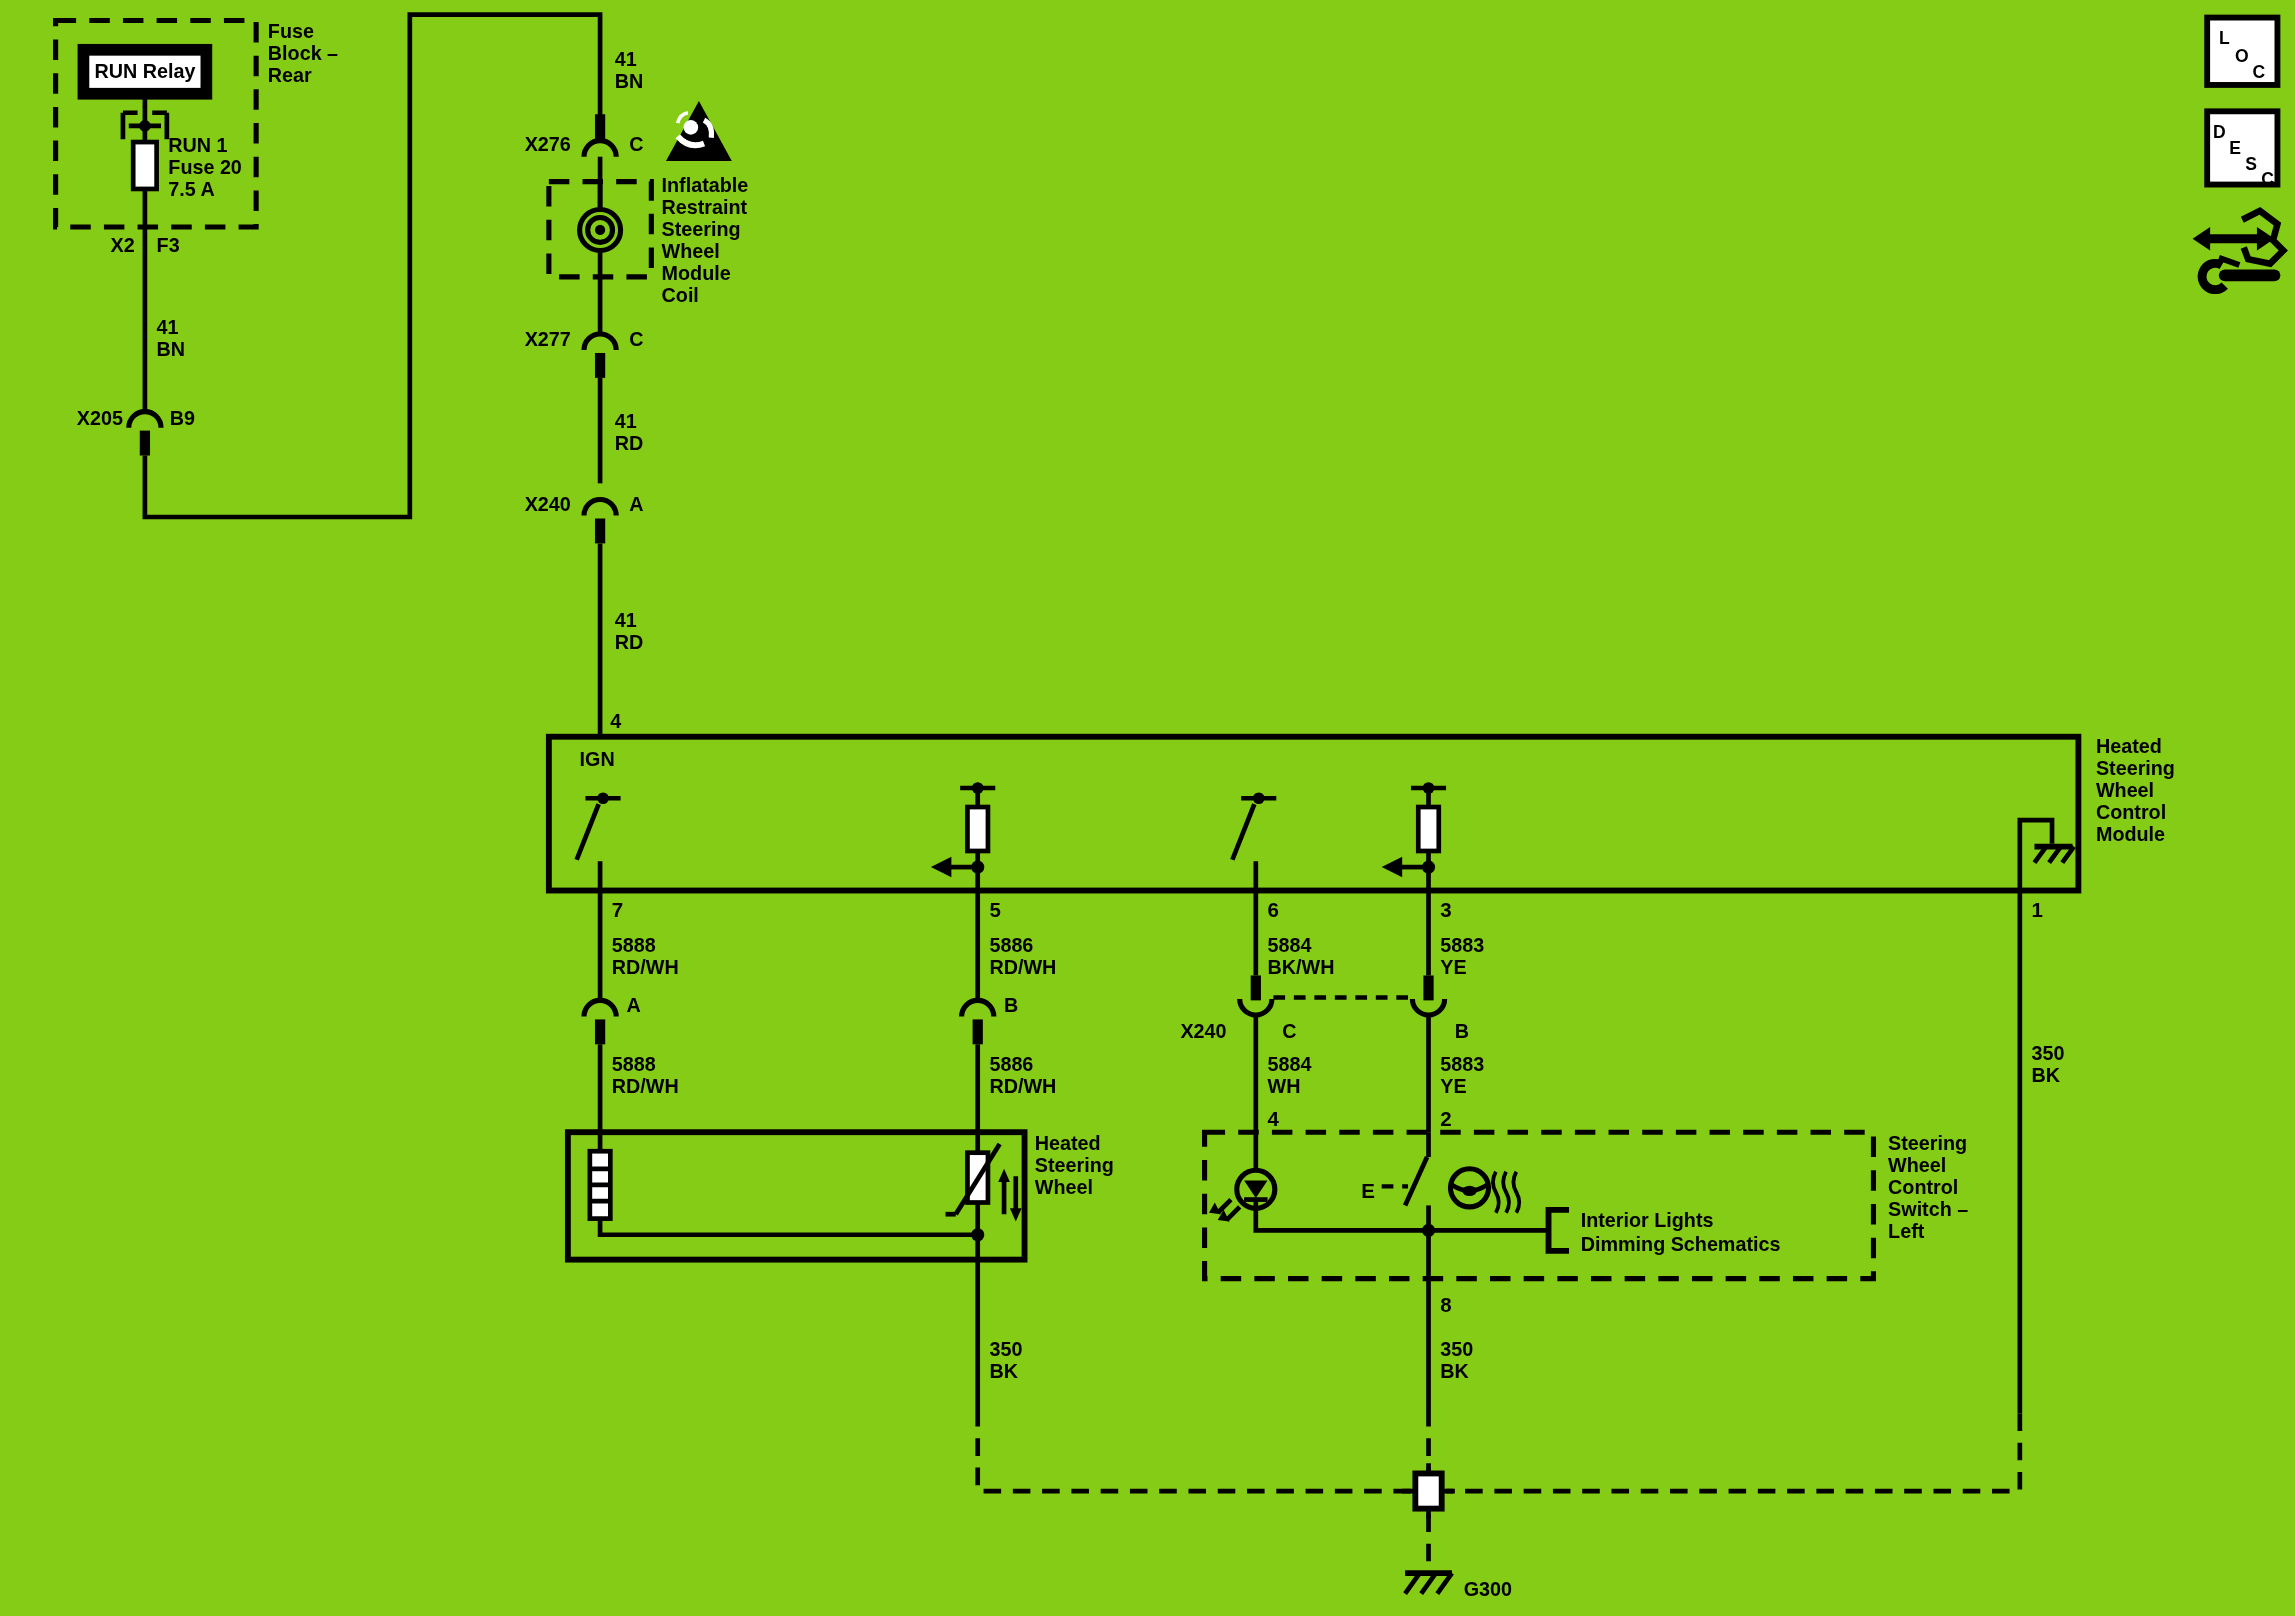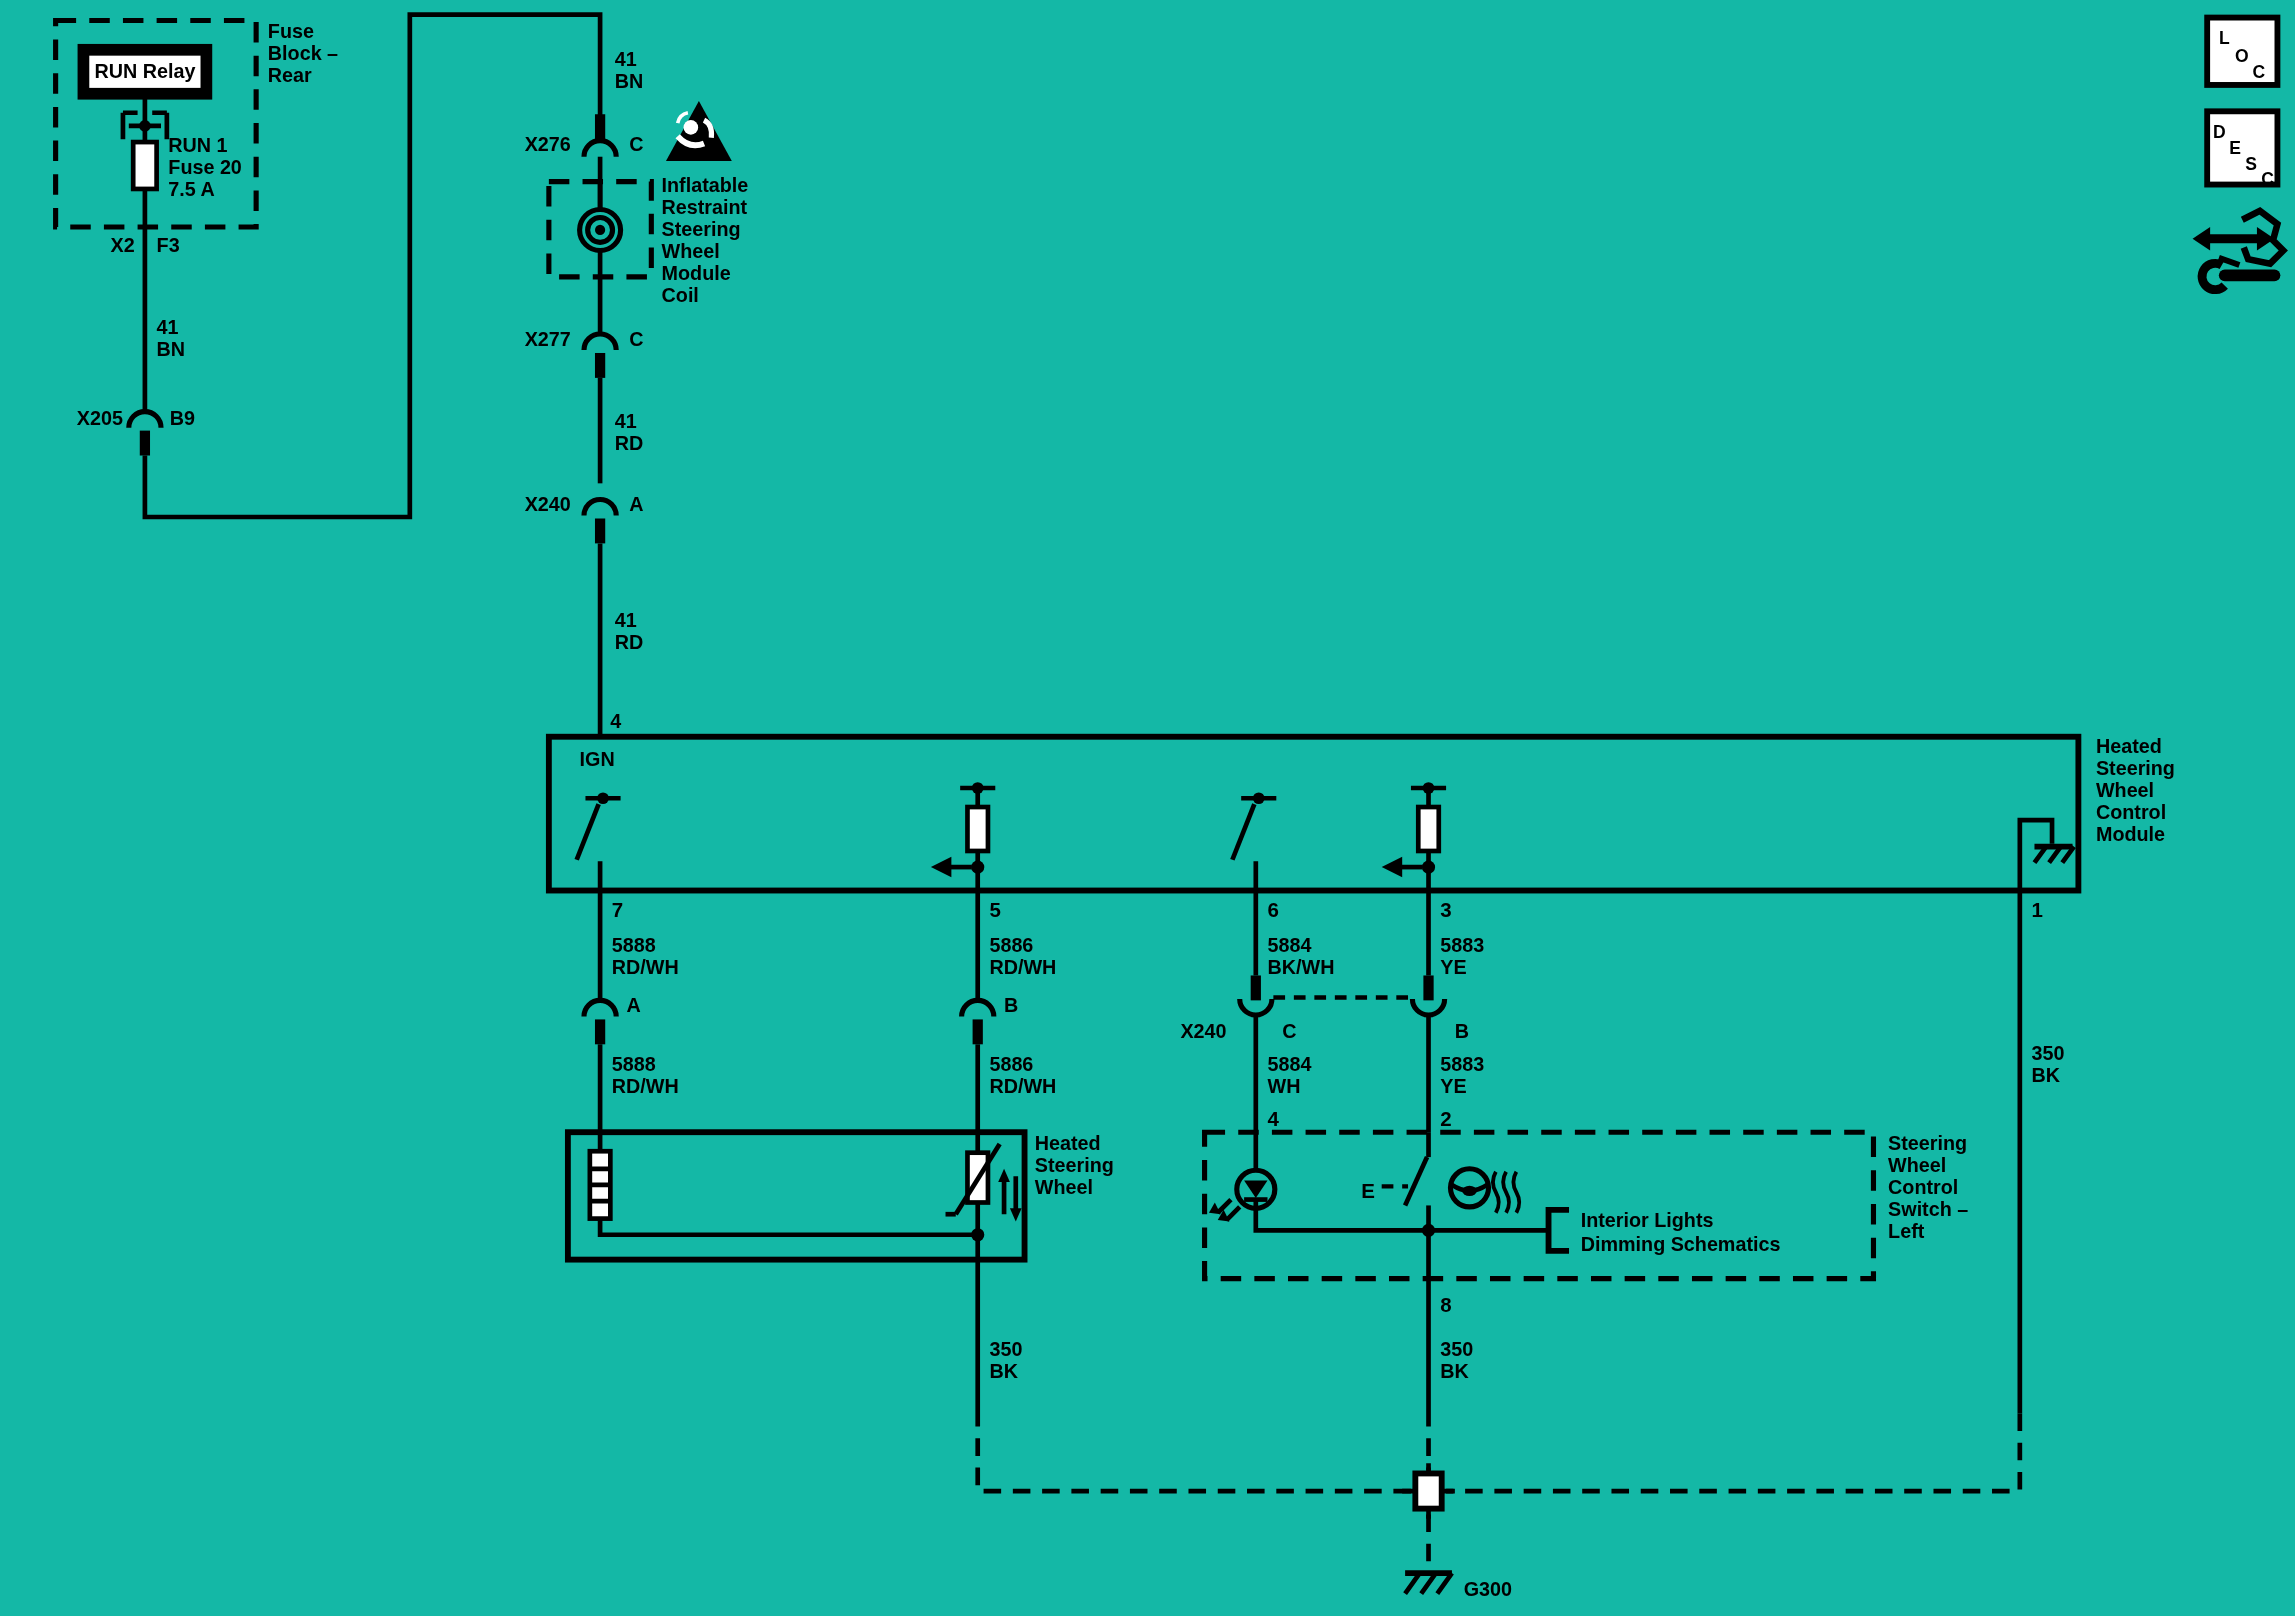--- a/index.html
+++ b/index.html
@@ -1,16 +1,16 @@
 <!DOCTYPE html>
 <html style="font-size:9.7px"><head>
 <meta charset="utf-8">
 <style>
   html,body{margin:0;padding:0;background:#ffffff;}
-  .stage{width:2295px;height:1617px;background:#14b8a6;}
+  .stage{width:2295px;height:1617px;background:#84cc16;}
   svg{display:block;width:2295px;height:1617px;}
   text{font-family:"Liberation Sans","DejaVu Sans",sans-serif;font-weight:bold;fill:#000;}
   .t13{font-size:13.5px;}
   .t14{font-size:14px;}
   .t12{font-size:12px;}
   .w{stroke:#000;stroke-width:3.2;fill:none;}
   .w4{stroke:#000;stroke-width:4;fill:none;}
   .dashbox{stroke:#000;stroke-width:3.5;fill:none;stroke-dasharray:14 9;}
   .dashwire{stroke:#000;stroke-width:3.2;fill:none;stroke-dasharray:12 8;}
   .dashlink{stroke:#000;stroke-width:3;fill:none;stroke-dasharray:8 6;}

